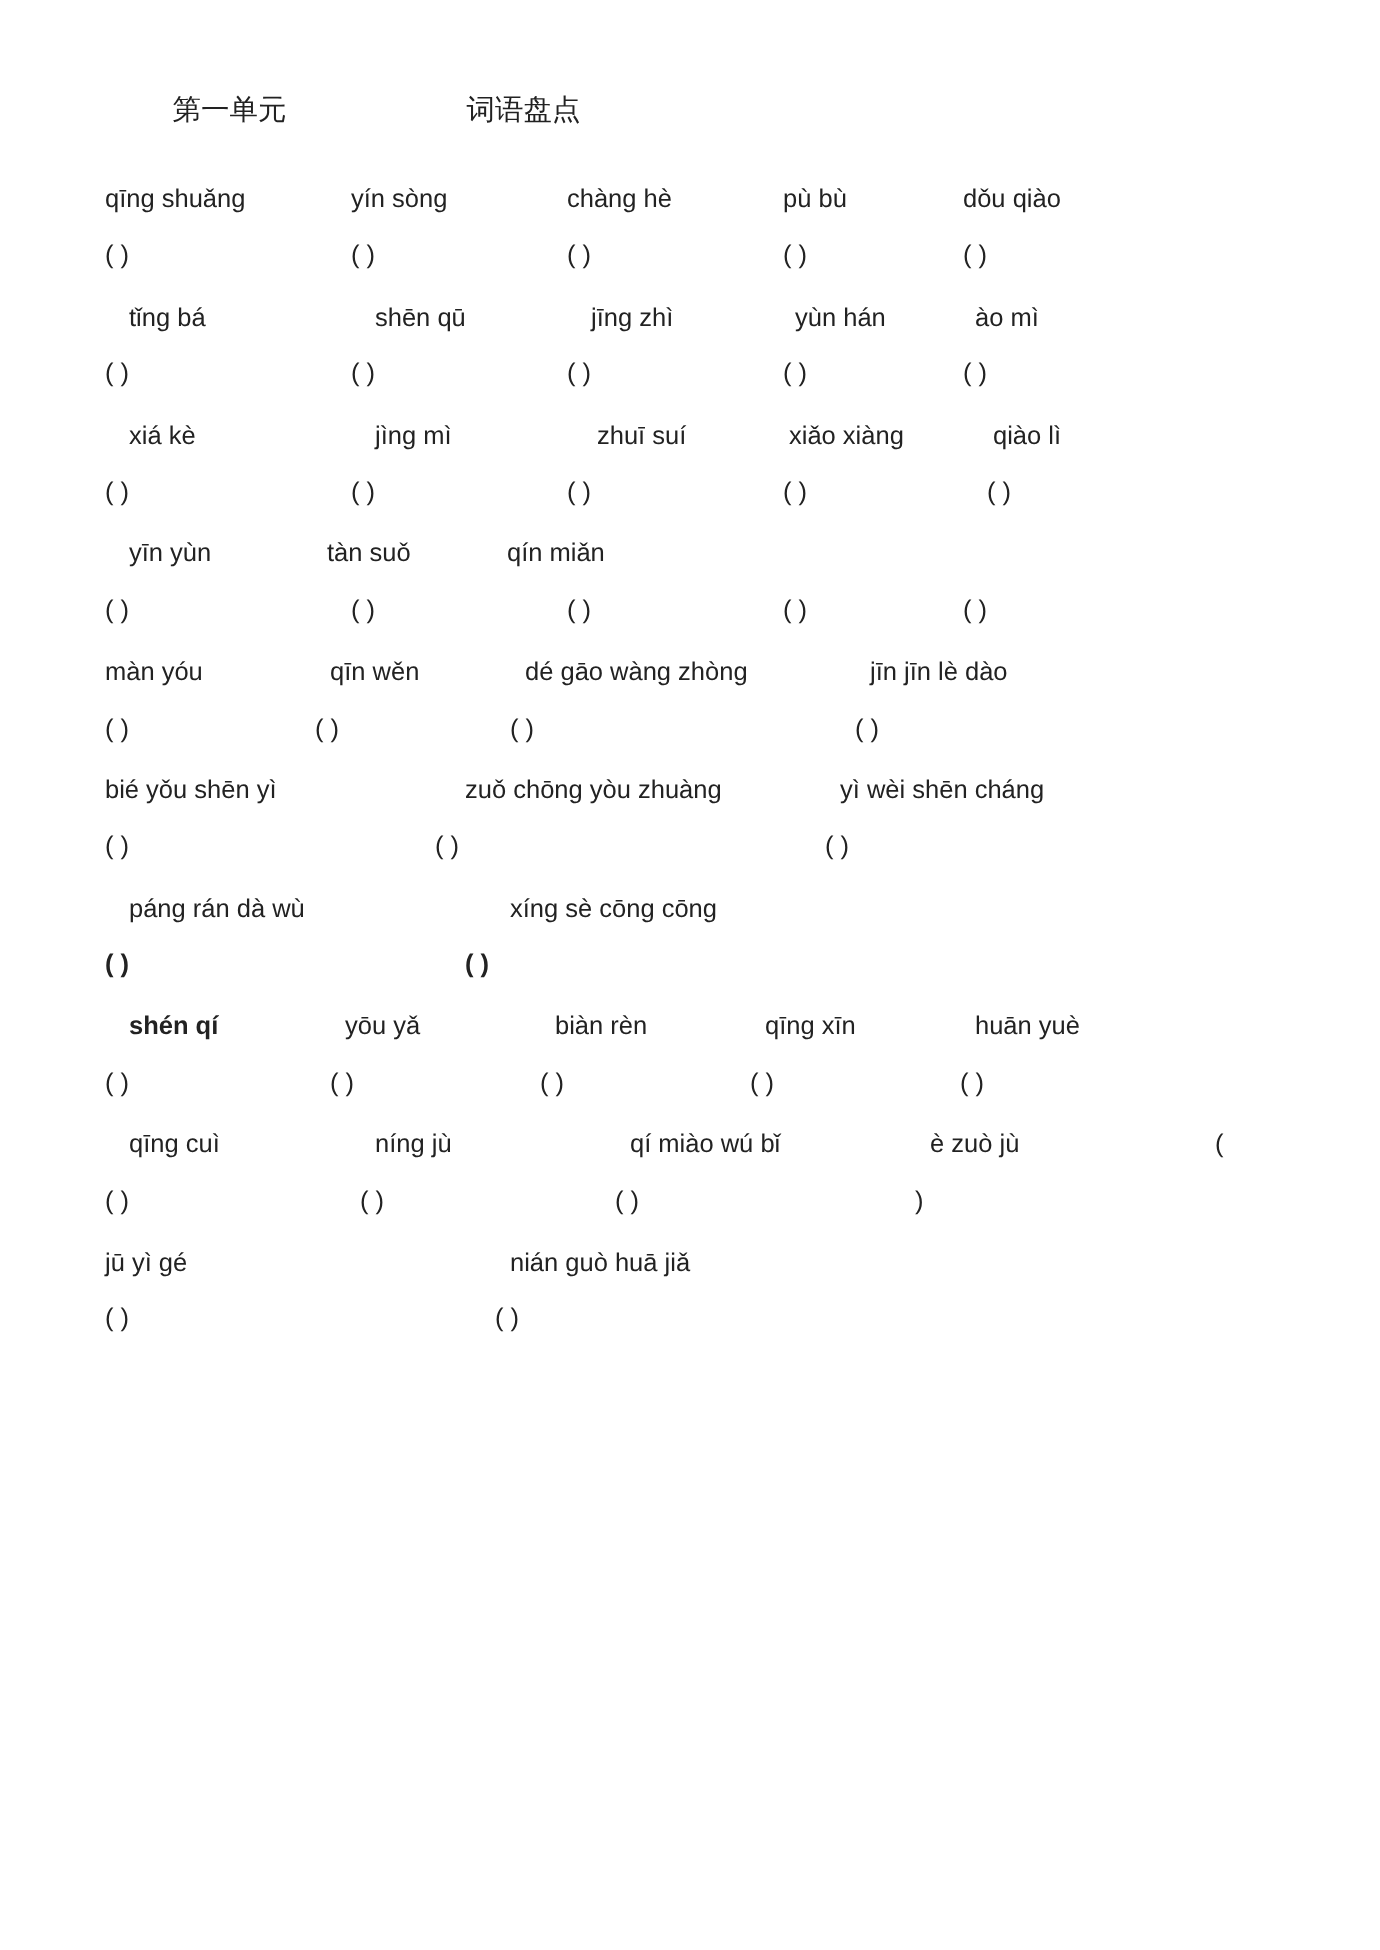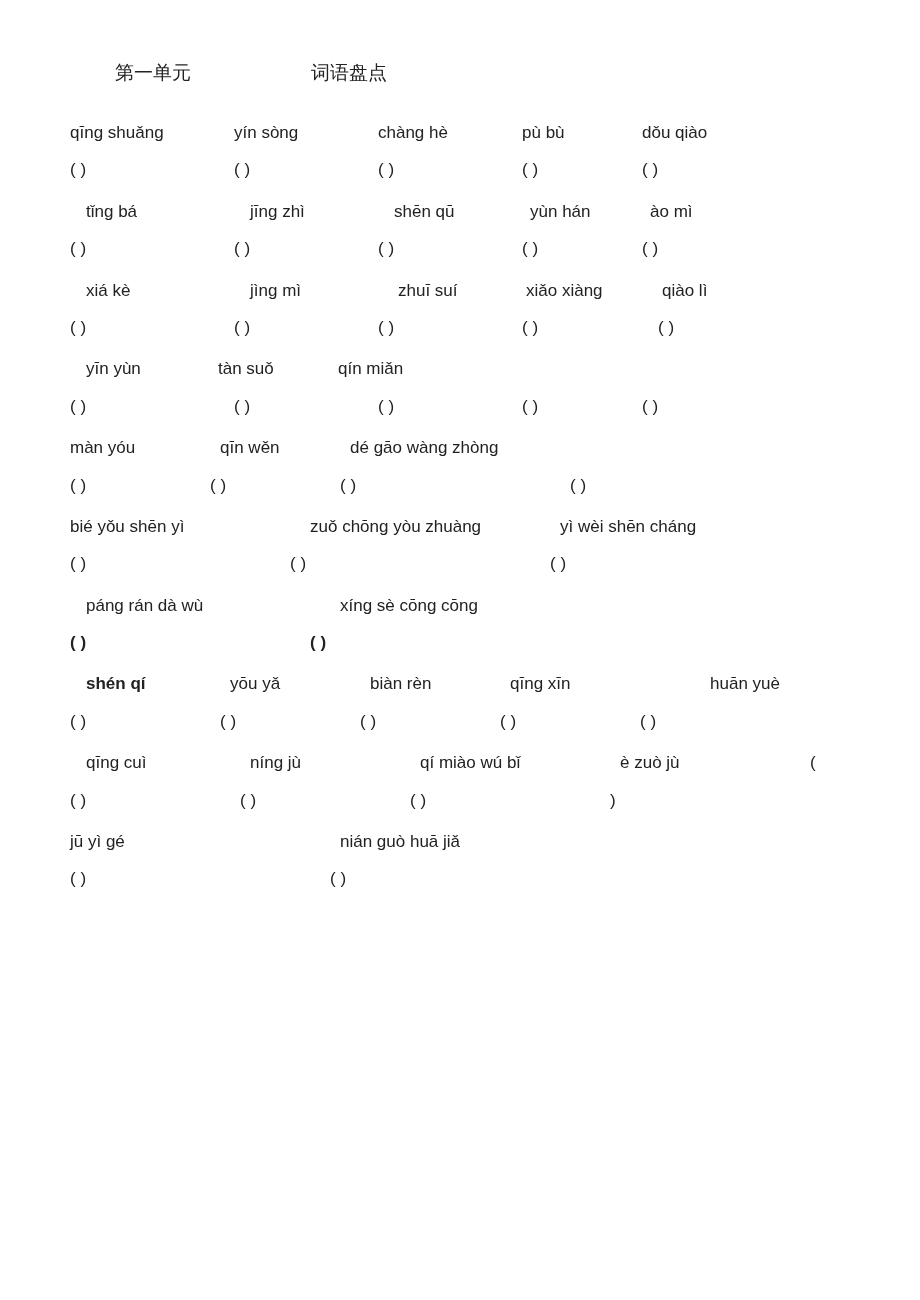--- a/index.html
+++ b/index.html
@@ -59,22 +59,22 @@
       <span class="bk" style="width:144px;">(            )</span>
       <span class="bk" style="width:144px;">(            )</span>
       <span class="bk" style="width:120px;">(            )</span>
       <span class="bk" style="width:130px;">(            )</span>
     </div>
   </div>
 
   <div class="section">
     <div class="flex-row">
       <span class="py" style="width:164px;padding-left:16px;">tǐng bá</span>
+      <span class="py" style="width:144px;padding-left:16px;">shēn qū</span>
       <span class="py" style="width:144px;padding-left:16px;">jīng zhì</span>
-      <span class="py" style="width:144px;padding-left:16px;">shēn qū</span>
       <span class="py" style="width:120px;padding-left:8px;">yùn hán</span>
       <span class="py" style="width:130px;padding-left:8px;">ào mì</span>
     </div>
     <div class="flex-row">
       <span class="bk" style="width:164px;">(            )</span>
       <span class="bk" style="width:144px;">(            )</span>
       <span class="bk" style="width:144px;">(            )</span>
       <span class="bk" style="width:120px;">(            )</span>
       <span class="bk" style="width:130px;">(            )</span>
     </div>
@@ -110,20 +110,21 @@
       <span class="bk" style="width:120px;">(            )</span>
       <span class="bk" style="width:130px;">(            )</span>
     </div>
   </div>
 
   <div class="section">
     <div class="flex-row">
       <span class="py" style="width:140px;">màn yóu</span>
       <span class="py" style="width:130px;padding-left:10px;">qīn wěn</span>
       <span class="py" style="width:230px;padding-left:10px;">dé gāo wàng zhòng</span>
+      <span class="py" style="width:220px;padding-left:10px;">jīn jīn lè dào</span>
     </div>
     <div class="flex-row">
       <span class="bk" style="width:140px;">(            )</span>
       <span class="bk" style="width:130px;">(            )</span>
       <span class="bk" style="width:230px;">(                        )</span>
       <span class="bk" style="width:220px;">(                        )</span>
     </div>
   </div>
 
   <div class="section">
@@ -149,21 +150,21 @@
       <span class="bk" style="width:260px;font-weight:bold;">(                    )</span>
     </div>
   </div>
 
   <div class="section">
     <div class="flex-row">
       <span class="py" style="width:150px;padding-left:16px;font-weight:bold;">shén qí</span>
       <span class="py" style="width:140px;padding-left:10px;">yōu yǎ</span>
       <span class="py" style="width:140px;padding-left:10px;">biàn rèn</span>
       <span class="py" style="width:140px;padding-left:10px;">qīng xīn</span>
-      <span class="py" style="width:140px;padding-left:10px;text-align:right;">huān yuè</span>
+      <span class="py" style="width:140px;padding-left:10px;">huān yuè</span>
     </div>
     <div class="flex-row">
       <span class="bk" style="width:150px;">(            )</span>
       <span class="bk" style="width:140px;">(            )</span>
       <span class="bk" style="width:140px;">(            )</span>
       <span class="bk" style="width:140px;">(            )</span>
       <span class="bk" style="width:140px;">(            )</span>
     </div>
   </div>
 

